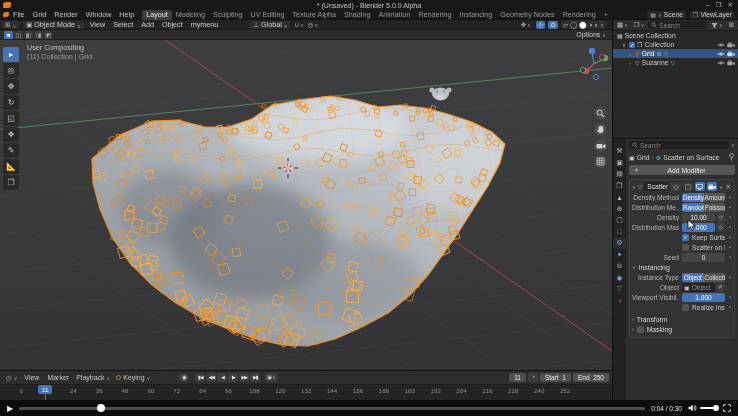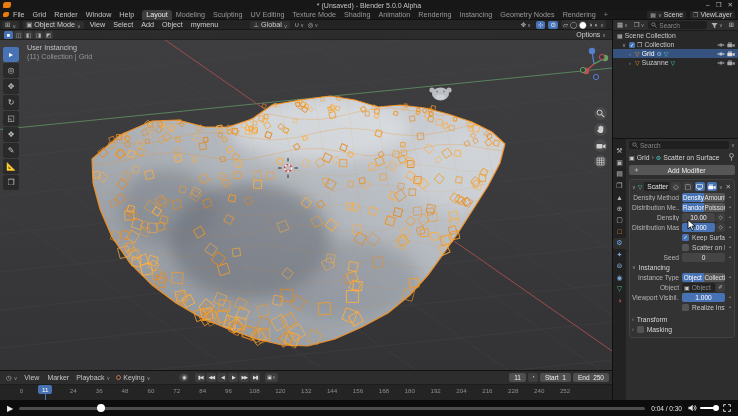--- a/index.html
+++ b/index.html
@@ -163,21 +163,21 @@
         <span class="menu">Grid</span>
         <span class="menu">Render</span>
         <span class="menu">Window</span>
         <span class="menu">Help</span>
       </span>
     <span class="wtabs">
         <span class="wtab active">Layout</span>
         <span class="wtab">Modeling</span>
         <span class="wtab">Sculpting</span>
         <span class="wtab">UV Editing</span>
-        <span class="wtab">Texture Mode</span>
+        <span class="wtab">Texture Alpha</span>
         <span class="wtab">Shading</span>
         <span class="wtab">Animation</span>
         <span class="wtab">Rendering</span>
         <span class="wtab">Instancing</span>
         <span class="wtab">Geometry Nodes</span>
         <span class="wtab">Rendering</span>
         <span class="wtab addtab">+</span>
       </span>
     <span style="margin-left:auto;display:flex;align-items:center;padding-right:3px">
       <span class="selgrp">
@@ -658,21 +658,21 @@
           <span class="sm-btn">◧</span>
           <span class="sm-btn">◨</span>
           <span class="sm-btn">◩</span>
         </span>
       <span class="options-btn">
         <span>Options</span>
         <span class="caret">∨</span>
       </span>
     </div>
     <div class="vp-text">
-      <div>User Instancing</div>
+      <div>User Compositing</div>
       <div class="l2">(11) Collection | Grid</div>
     </div>
     <div class="vp-toolbar">
         <div class="tool-btn active">▸</div>
         <div class="tool-btn">◎</div>
         <div class="tool-btn">✥</div>
         <div class="tool-btn">↻</div>
         <div class="tool-btn">◱</div>
         <div class="tool-btn">❖</div>
         <div class="tool-btn">✎</div>

